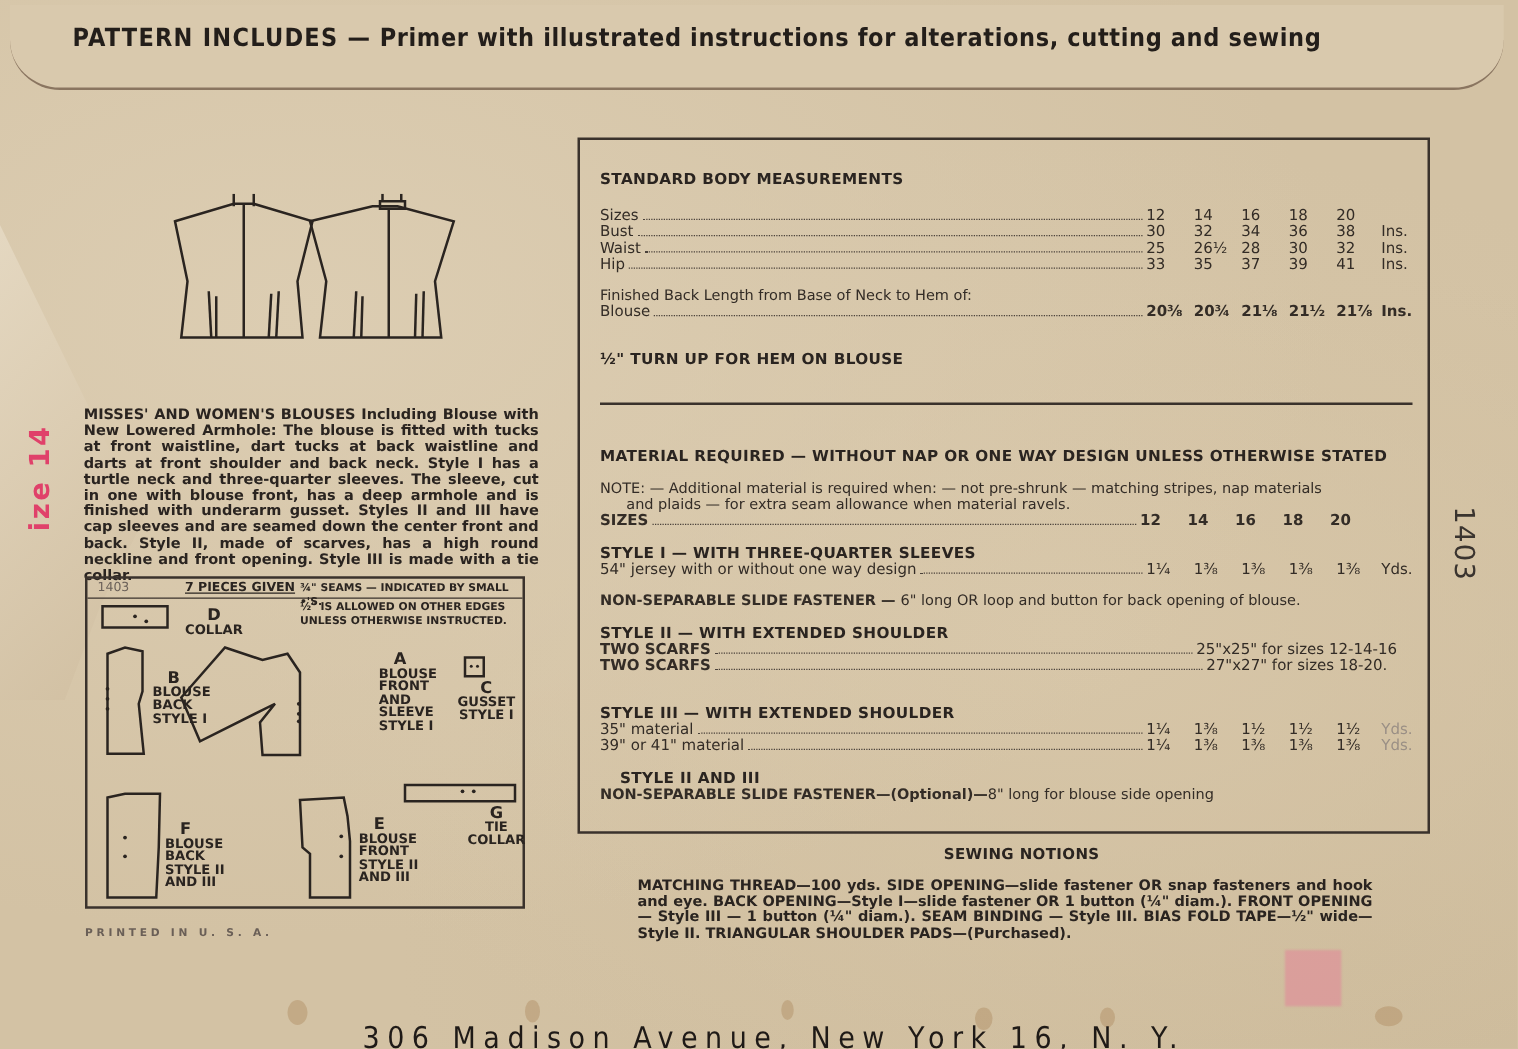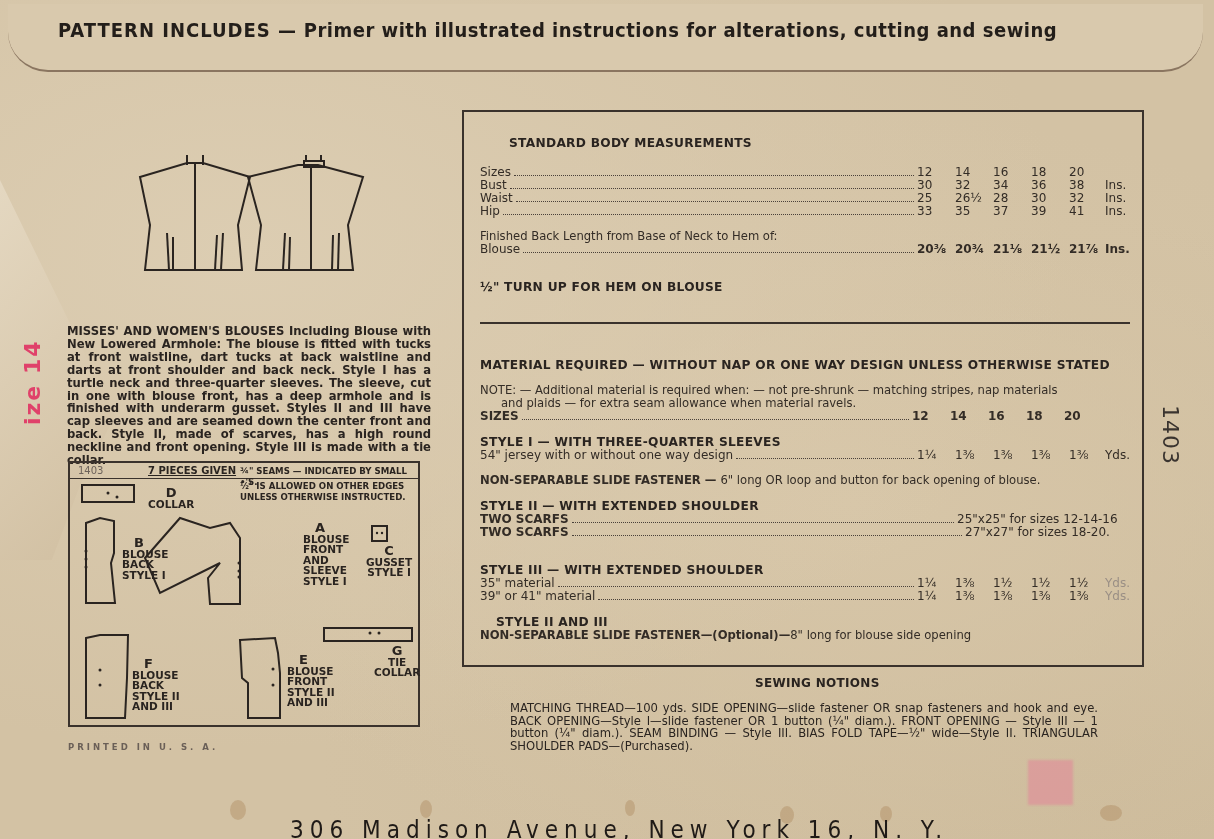--- a/index.html
+++ b/index.html
@@ -89,21 +89,21 @@
   .row .lbl { flex: none; }
   .row .dots { flex: 1; border-bottom: 1.5px dotted #4a413a; margin: 0 3px 3px 3px; height: 1px; }
   .vals { display: flex; }
   .vals span { display: inline-block; text-align: left; }
   .bold { font-weight: bold; }
   .rule { position: absolute; left: 16px; width: 650px; height: 0; border-top: 2px solid #3a322c; top: 210px; }
   .note { position: absolute; font-size: 11.6px; line-height: 13px; color: #332c26; }
   .notions-title { position: absolute; left: 755px; top: 676px; font-weight: bold; font-size: 12px; letter-spacing: 0.3px; }
   .notions {
     position: absolute; left: 510px; top: 702px; width: 588px;
-    font-size: 11.6px; line-height: 12.5px; font-weight: normal; text-align: justify; color: #2a2420;
+    font-size: 11.6px; line-height: 12.5px; font-weight: bold; text-align: justify; color: #2a2420;
   }
   .footer-addr {
     position: absolute; left: 290px; top: 816px; font-size: 24px; letter-spacing: 6px; color: #1f1a17; white-space: nowrap;
     font-family: "DejaVu Sans Condensed", "DejaVu Sans", sans-serif;
   }
   .stain { position: absolute; border-radius: 50%; background: rgba(165,125,80,0.35); }
   .pink-stamp { position: absolute; left: 1028px; top: 760px; width: 45px; height: 45px; background: rgba(230,120,150,0.45); filter: blur(1px); }
 </style>
 </head>
 <body>
@@ -240,21 +240,21 @@
     <div class="piece-label" style="left:304px;top:183px;">
       <div style="font-size:13px">G</div>
       <div>TIE</div>
       <div>COLLAR</div>
     </div>
   </div>
 
   <div class="printed">PRINTED IN U. S. A.</div>
 
   <div class="box">
-    <div class="sec-title" style="left:16px;top:24px;margin-left:29px;">STANDARD BODY MEASUREMENTS</div>
+    <div class="sec-title" style="left:16px;top:24px;">STANDARD BODY MEASUREMENTS</div>
 
     <div class="row" style="left:16px;top:54px;width:655px;">
       <span class="lbl">Sizes</span>
         <span class="dots"></span>
       <span class="vals">
         <span style="width:38px">12</span>
         <span style="width:38px">14</span>
         <span style="width:38px">16</span>
         <span style="width:38px">18</span>
         <span style="width:36px">20</span>

